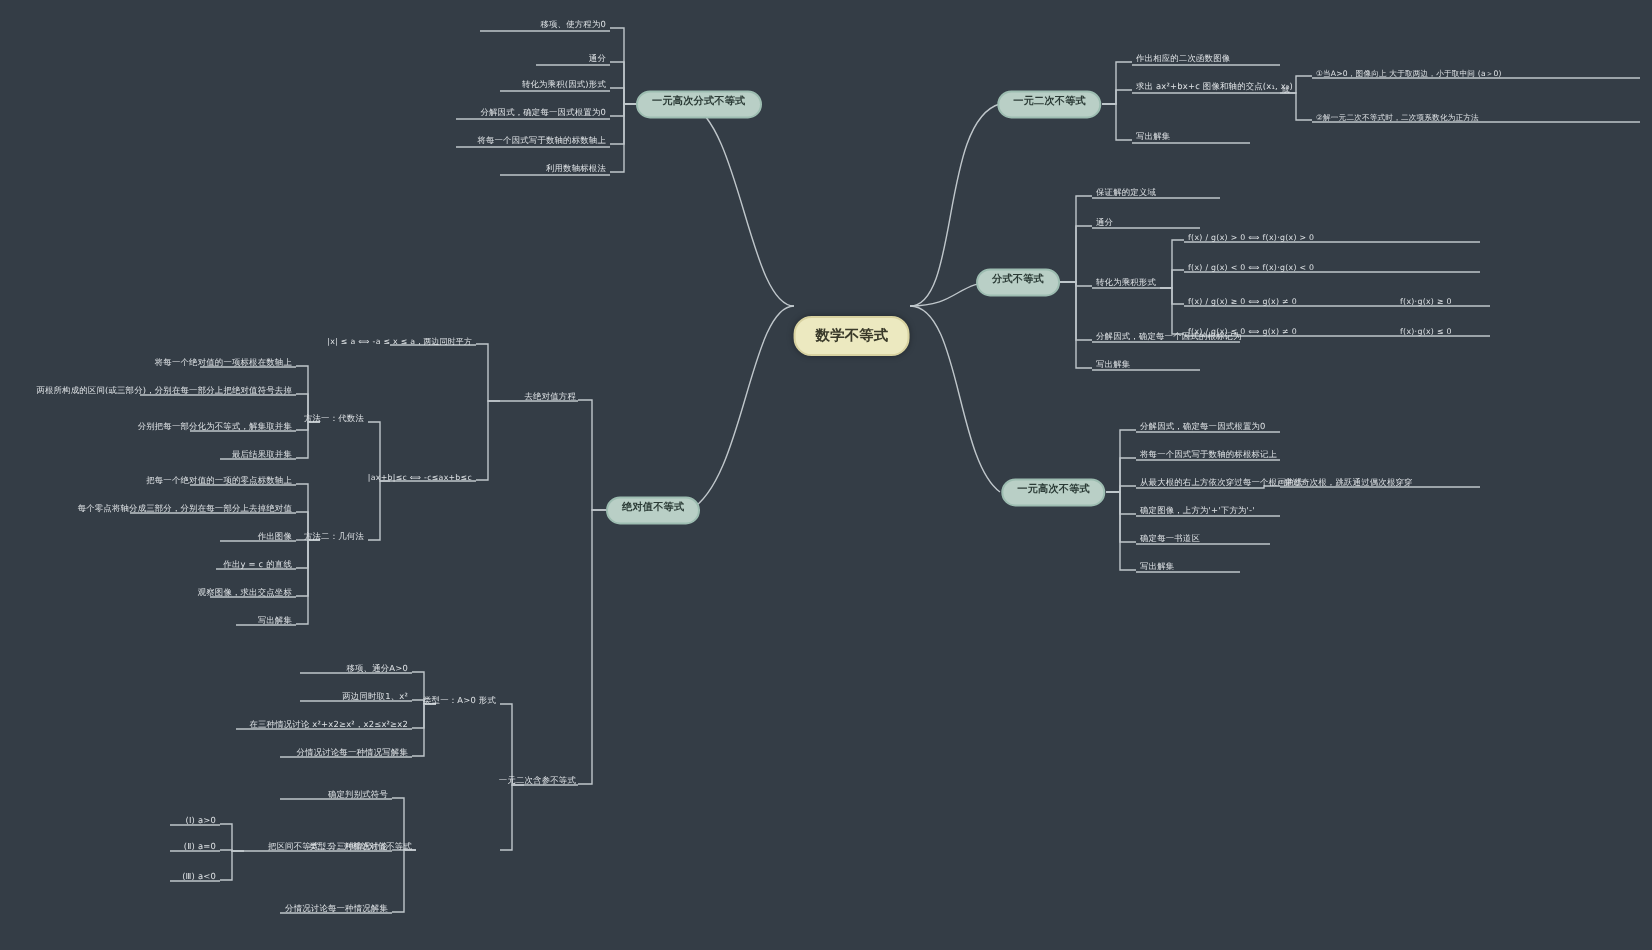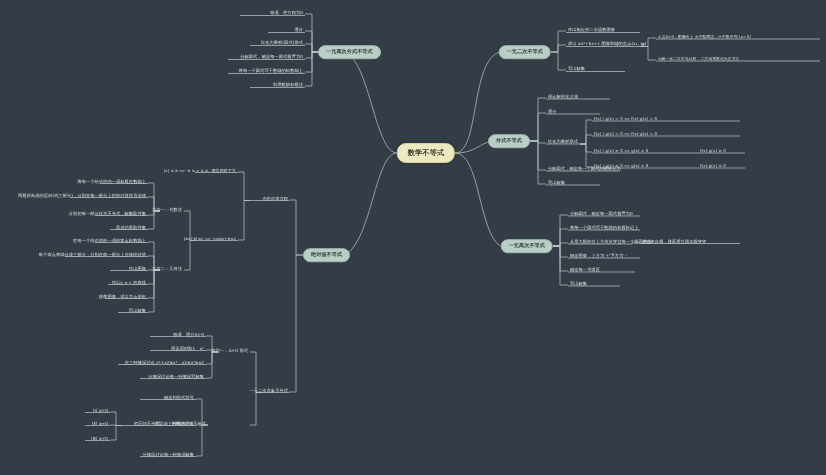--- a/index.html
+++ b/index.html
@@ -182,21 +182,21 @@
 
       <path d="M122 425.5 L 116 425.5 L 116 412 L 110 412"></path>
       <path d="M122 425.5 L 116 425.5 L 116 425 L 110 425"></path>
       <path d="M122 425.5 L 116 425.5 L 116 440 L 110 440"></path>
       <line x1="85" y1="412.5" x2="110" y2="412.5"></line>
       <line x1="85" y1="425.5" x2="110" y2="425.5"></line>
       <line x1="85" y1="440.5" x2="110" y2="440.5"></line>
     </g>
   </svg>
 
-  <div class="node root" style="left:426px;top:153px;">数学不等式</div>
+  <div class="node root" style="left:426px;top:168px;">数学不等式</div>
 
   <div class="node lvl1 right" style="left:318px;top:52px;">一元高次分式不等式</div>
   <div class="node leaf left" style="left:303px;top:13px;">移项、使方程为0</div>
   <div class="node leaf left" style="left:303px;top:30px;">通分</div>
   <div class="node leaf left" style="left:303px;top:43px;">转化为乘积(因式)形式</div>
   <div class="node leaf left" style="left:303px;top:57px;">分解因式，确定每一因式根置为0</div>
   <div class="node leaf left" style="left:303px;top:71px;">将每一个因式写于数轴的标数轴上</div>
   <div class="node leaf left" style="left:303px;top:85px;">利用数轴标根法</div>
 
   <div class="node lvl1 left" style="left:551px;top:52px;">一元二次不等式</div>

